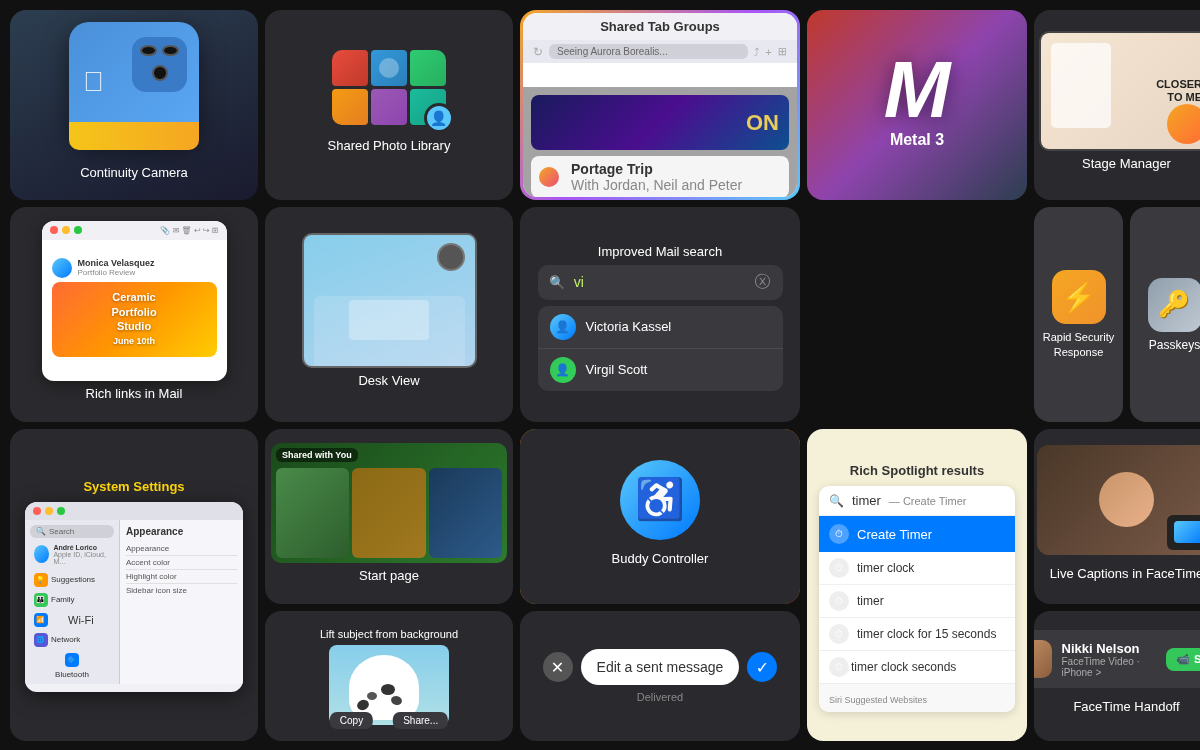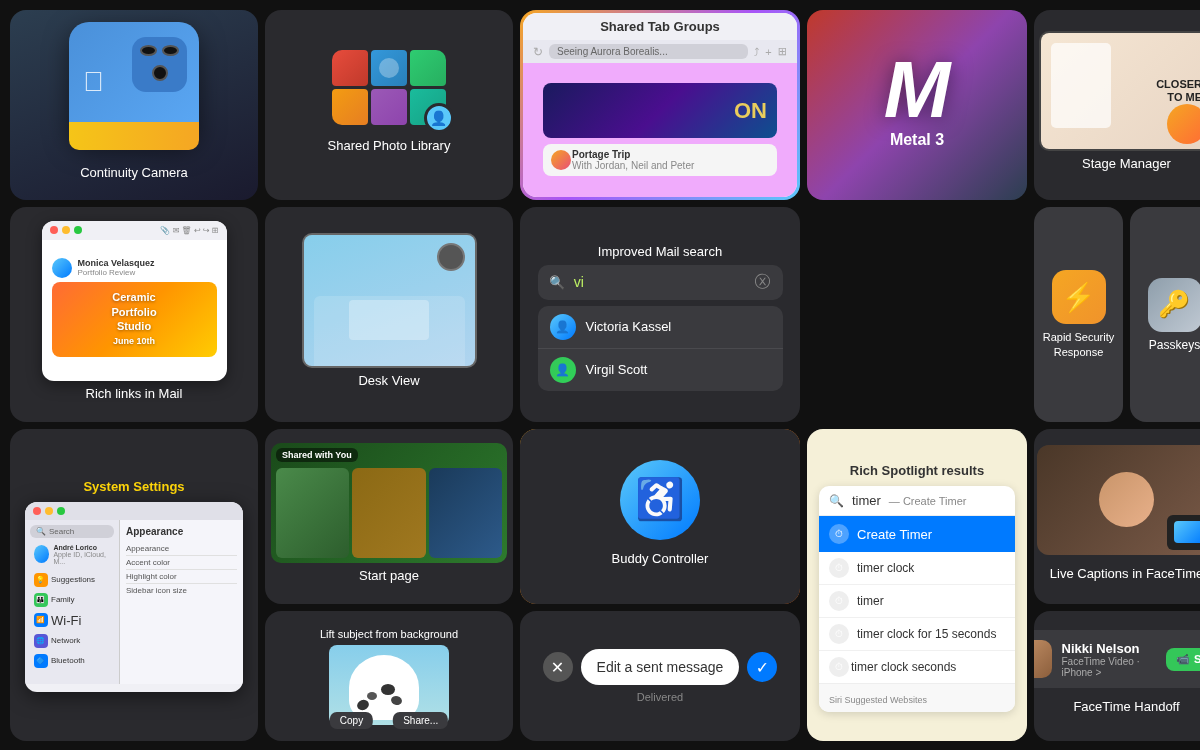--- a/index.html
+++ b/index.html
@@ -83,25 +83,25 @@
   <div class="cell" style="grid-column:3;grid-row:1;background:linear-gradient(135deg,#f5a623 0%,#a855f7 50%,#5ac8fa 100%);padding:3px;" data-name="shared-tabs-card">
     <div style="width:100%;height:100%;background:#fff;border-radius:14px;overflow:hidden;display:flex;flex-direction:column;">
       <div style="background:#f0f0f5;padding:6px 10px;font-size:13px;font-weight:600;color:#333;text-align:center;" data-name="shared-tabs-title">Shared Tab Groups</div>
       <div style="background:#e8e8f0;padding:4px 10px;display:flex;align-items:center;gap:6px;">
         <span style="color:#aaa;font-size:12px;">↻</span>
         <div style="flex:1;background:#d0d0d8;border-radius:6px;padding:2px 8px;font-size:10px;color:#666;" data-name="shared-tabs-url">Seeing Aurora Borealis...</div>
         <span style="color:#aaa;font-size:11px;">⤴</span>
         <span style="color:#aaa;font-size:11px;">+</span>
         <span style="color:#aaa;font-size:11px;">⊞</span>
       </div>
-      <div style="flex:1;padding:20px;background:#f0abfc;">
+      <div style="flex:1;padding:8px;background:#a3a3a3;margin-top:24px;">
         <div style="width:100%;height:55px;background:linear-gradient(135deg,#1a1a5e,#4a0e8f,#0d4f8f);border-radius:8px;display:flex;align-items:center;justify-content:flex-end;padding:0 10px;overflow:hidden;">
           <span style="font-size:22px;font-weight:900;color:#ffdd57;opacity:0.9;">ON</span>
         </div>
-        <div style="background:#f5f5f5;border-radius:8px;padding:5px 8px;margin-top:6px;font-size:10px;color:#333;display:flex;gap:1px;align-items:center;">
+        <div style="background:#f5f5f5;border-radius:8px;padding:5px 8px;margin-top:6px;font-size:14px;color:#333;display:flex;gap:12px;align-items:center;">
           <div style="width:20px;height:20px;border-radius:50%;background:linear-gradient(135deg,#f5a623,#e94e77);flex-shrink:0;"></div>
           <div>
             <div style="font-weight:600;" data-name="tab-name">Portage Trip</div>
             <div style="color:#888;" data-name="tab-sub">With Jordan, Neil and Peter</div>
           </div>
         </div>
       </div>
     </div>
   </div>
 
@@ -226,27 +226,27 @@
           <div style="display:flex;align-items:center;gap:3px;padding:2px 4px;margin-bottom:2px;">
             <div style="width:14px;height:14px;border-radius:4px;background:#ff9500;display:flex;align-items:center;justify-content:center;font-size:7px;">💡</div>
             <span style="font-size:8px;color:#333;">Suggestions</span>
           </div>
           <div style="display:flex;align-items:center;gap:3px;padding:2px 4px;margin-bottom:2px;">
             <div style="width:14px;height:14px;border-radius:4px;background:#34c759;display:flex;align-items:center;justify-content:center;font-size:7px;">👪</div>
             <span style="font-size:8px;color:#333;">Family</span>
           </div>
           <div style="display:flex;align-items:center;gap:3px;padding:2px 4px;margin-bottom:2px;">
             <div style="width:14px;height:14px;border-radius:4px;background:#007aff;display:flex;align-items:center;justify-content:center;font-size:7px;">📶</div>
-            <span style="font-size:13px;color:#333;">Wi-Fi</span>
+            <span style="font-size:11px;color:#333;margin-left:17px;">Wi-Fi</span>
           </div>
           <div style="display:flex;align-items:center;gap:3px;padding:2px 4px;margin-bottom:2px;">
             <div style="width:14px;height:14px;border-radius:4px;background:#5856d6;display:flex;align-items:center;justify-content:center;font-size:7px;">🌐</div>
             <span style="font-size:8px;color:#333;">Network</span>
           </div>
-          <div style="display:flex;align-items:center;gap:3px;padding:2px 4px;">
+          <div style="display:flex;align-items:center;gap:3px;padding:2px 4px;flex-direction:column;">
             <div style="width:14px;height:14px;border-radius:4px;background:#007aff;display:flex;align-items:center;justify-content:center;font-size:7px;">🔷</div>
             <span style="font-size:8px;color:#333;">Bluetooth</span>
           </div>
         </div>
         <div style="flex:1;background:#f5f5fa;padding:6px;">
           <div style="font-size:10px;font-weight:700;color:#333;margin-bottom:5px;" data-name="settings-main-title">Appearance</div>
           <div style="font-size:8px;color:#555;padding:2px 0;border-bottom:1px solid #e0e0e0;">Appearance</div>
           <div style="font-size:8px;color:#555;padding:2px 0;border-bottom:1px solid #e0e0e0;">Accent color</div>
           <div style="font-size:8px;color:#555;padding:2px 0;border-bottom:1px solid #e0e0e0;">Highlight color</div>
           <div style="font-size:8px;color:#555;padding:2px 0;">Sidebar icon size</div>

